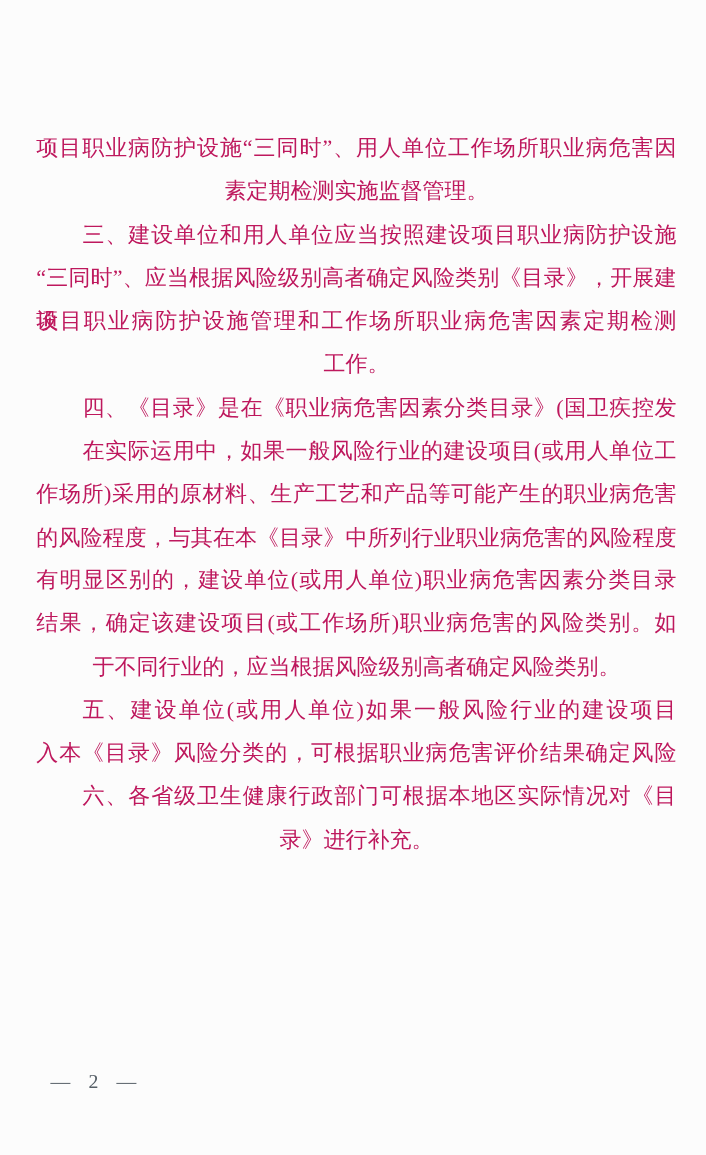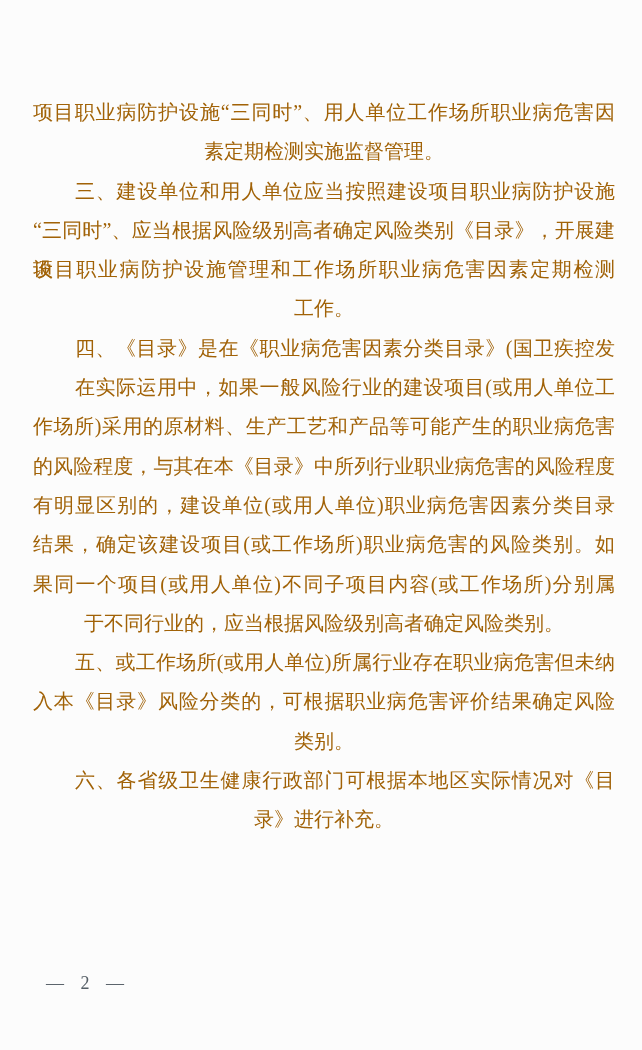--- a/index.html
+++ b/index.html
@@ -15,23 +15,23 @@
     position: relative;
     width: 642px;
     height: 1050px;
     background: #fcfcfc;
     overflow: hidden;
     font-family: "Liberation Serif", "DejaVu Serif", serif;
   }
   .doc-body {
     position: absolute;
     left: 33px;
-    top: 93px;
+    top: 116px;
     width: 582px;
-    color: #a16207;
+    color: #be185d;
     font-size: 20px;
     line-height: 39.3px;
   }
   .doc-line {
     height: 39.3px;
     text-align: center;
   }
   .doc-line.justify {
     text-align: justify;
     text-align-last: justify;
@@ -60,22 +60,20 @@
       <div class="doc-line justify indent">三、建设单位和用人单位应当按照建设项目职业病防护设施</div>
       <div class="doc-line justify">“三同时”、应当根据风险级别高者确定风险类别《目录》，开展建设</div>
       <div class="doc-line justify">项目职业病防护设施管理和工作场所职业病危害因素定期检测</div>
       <div class="doc-line">工作。</div>
       <div class="doc-line justify indent">四、《目录》是在《职业病危害因素分类目录》(国卫疾控发</div>
       <div class="doc-line justify indent">在实际运用中，如果一般风险行业的建设项目(或用人单位工</div>
       <div class="doc-line justify">作场所)采用的原材料、生产工艺和产品等可能产生的职业病危害</div>
       <div class="doc-line justify">的风险程度，与其在本《目录》中所列行业职业病危害的风险程度</div>
       <div class="doc-line justify">有明显区别的，建设单位(或用人单位)职业病危害因素分类目录</div>
       <div class="doc-line justify">结果，确定该建设项目(或工作场所)职业病危害的风险类别。如</div>
-      <div class="doc-line justify">果同一个项目(或用人单位)不同子项目内容(或工作场所)分别属</div>
       <div class="doc-line">于不同行业的，应当根据风险级别高者确定风险类别。</div>
-      <div class="doc-line justify indent">五、或工作场所(或用人单位)所属行业存在职业病危害但未纳</div>
+      <div class="doc-line justify indent">五、建设单位(或用人单位)如果一般风险行业的建设项目</div>
       <div class="doc-line justify">入本《目录》风险分类的，可根据职业病危害评价结果确定风险</div>
-      <div class="doc-line">类别。</div>
       <div class="doc-line justify indent">六、各省级卫生健康行政部门可根据本地区实际情况对《目</div>
       <div class="doc-line">录》进行补充。</div>
     </div>
   <div class="page-number">— 2 —</div>
 </div>
 
 </body></html>

